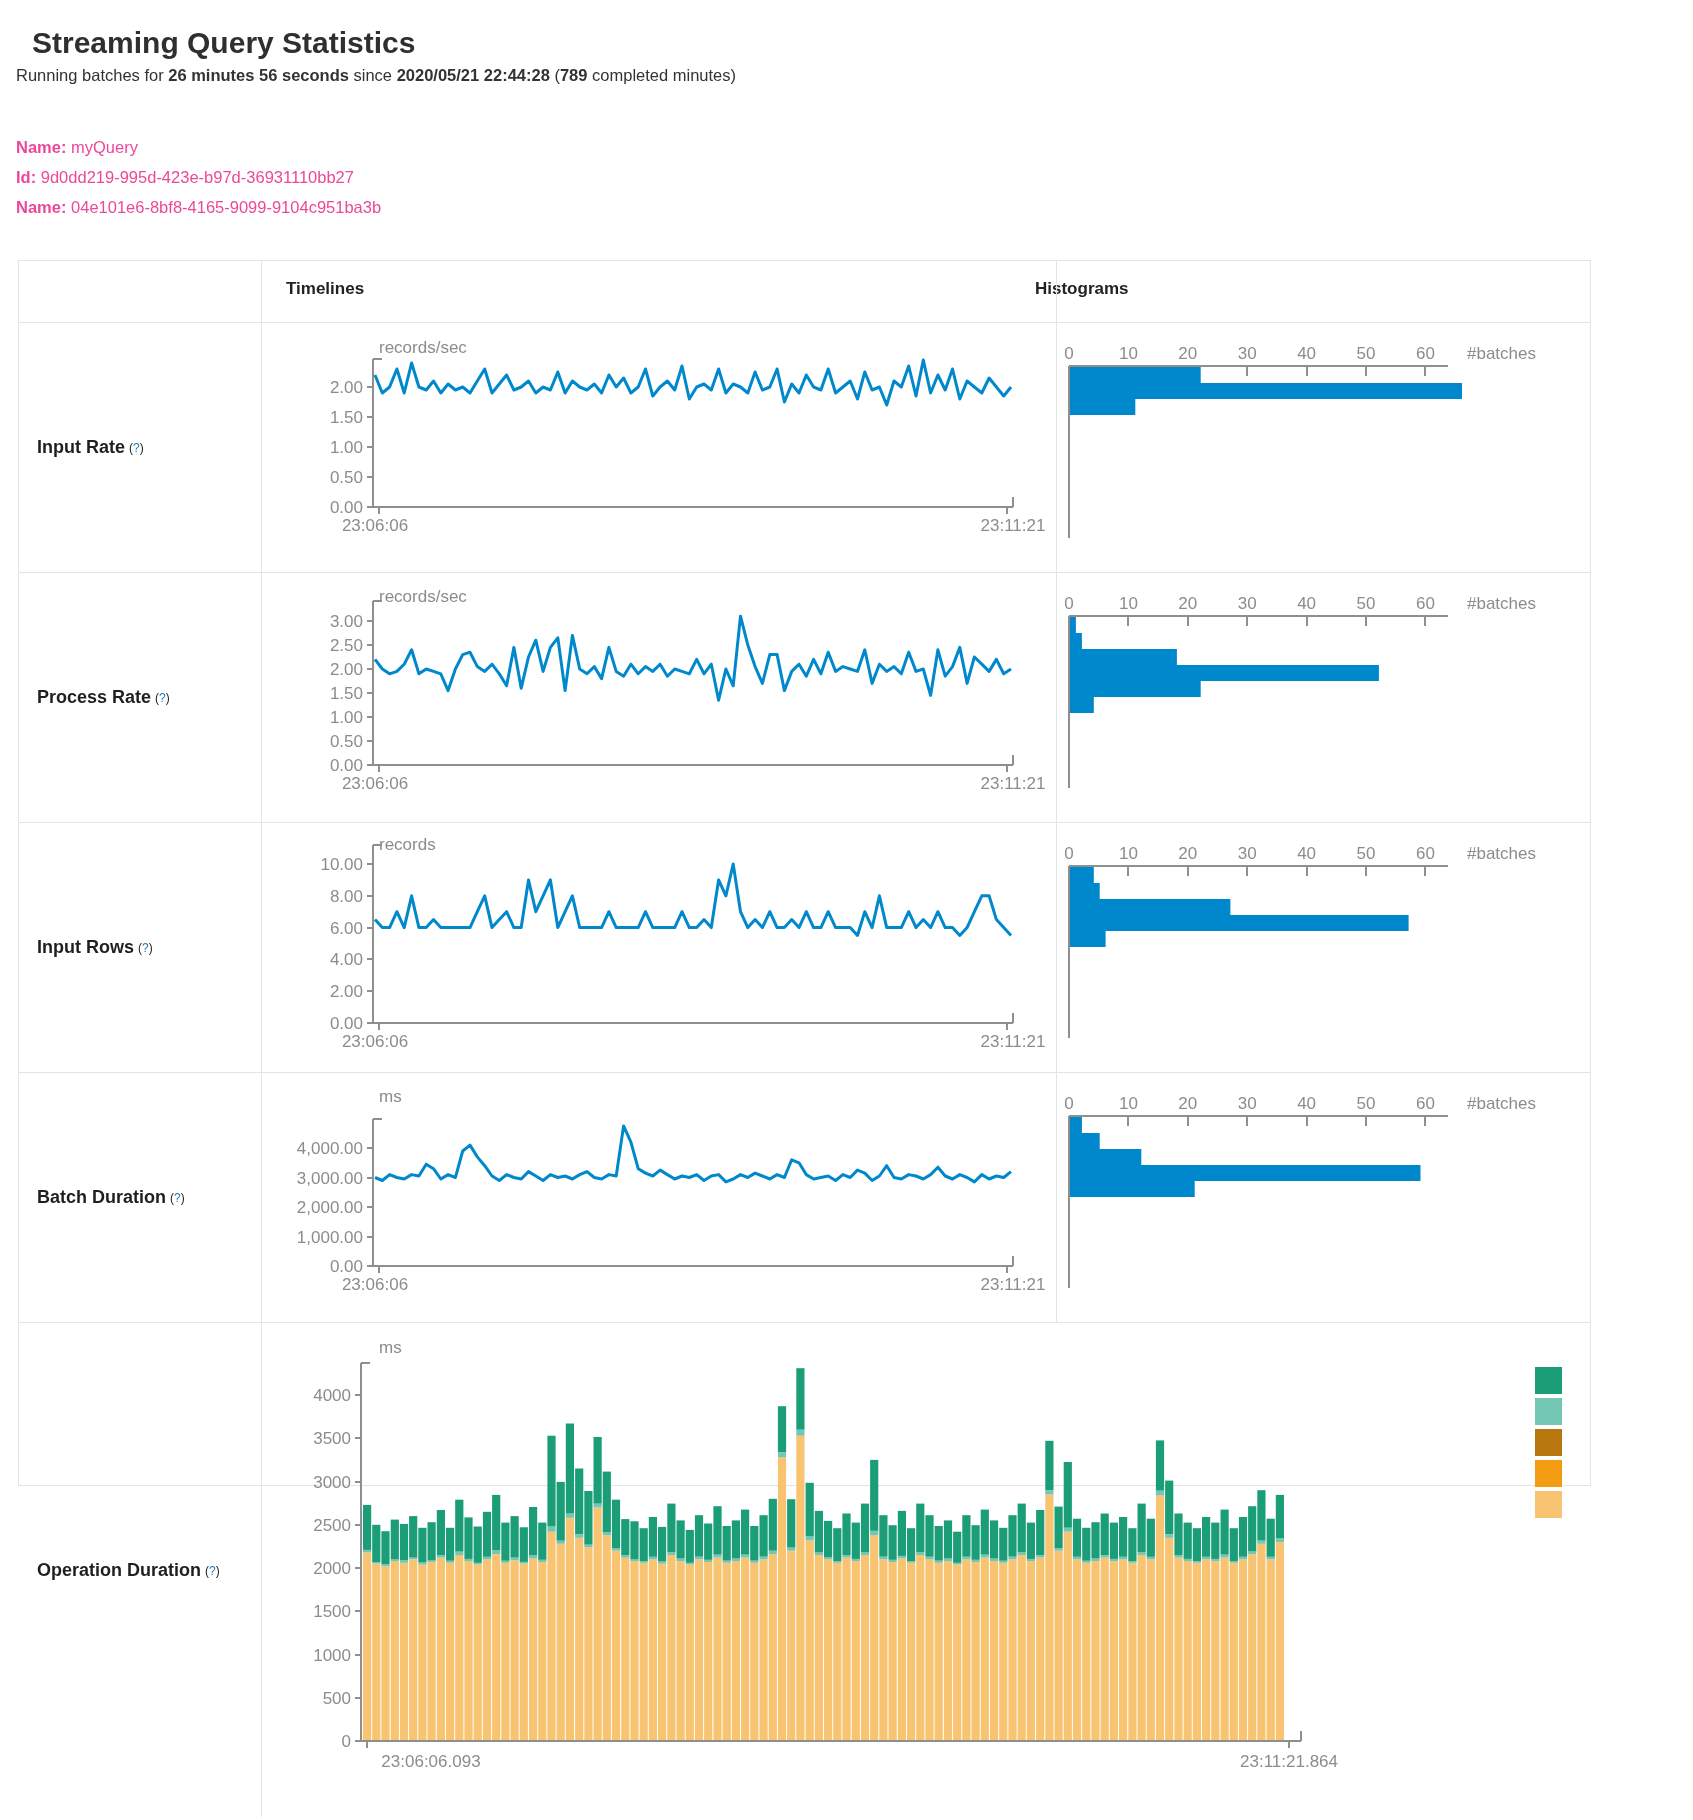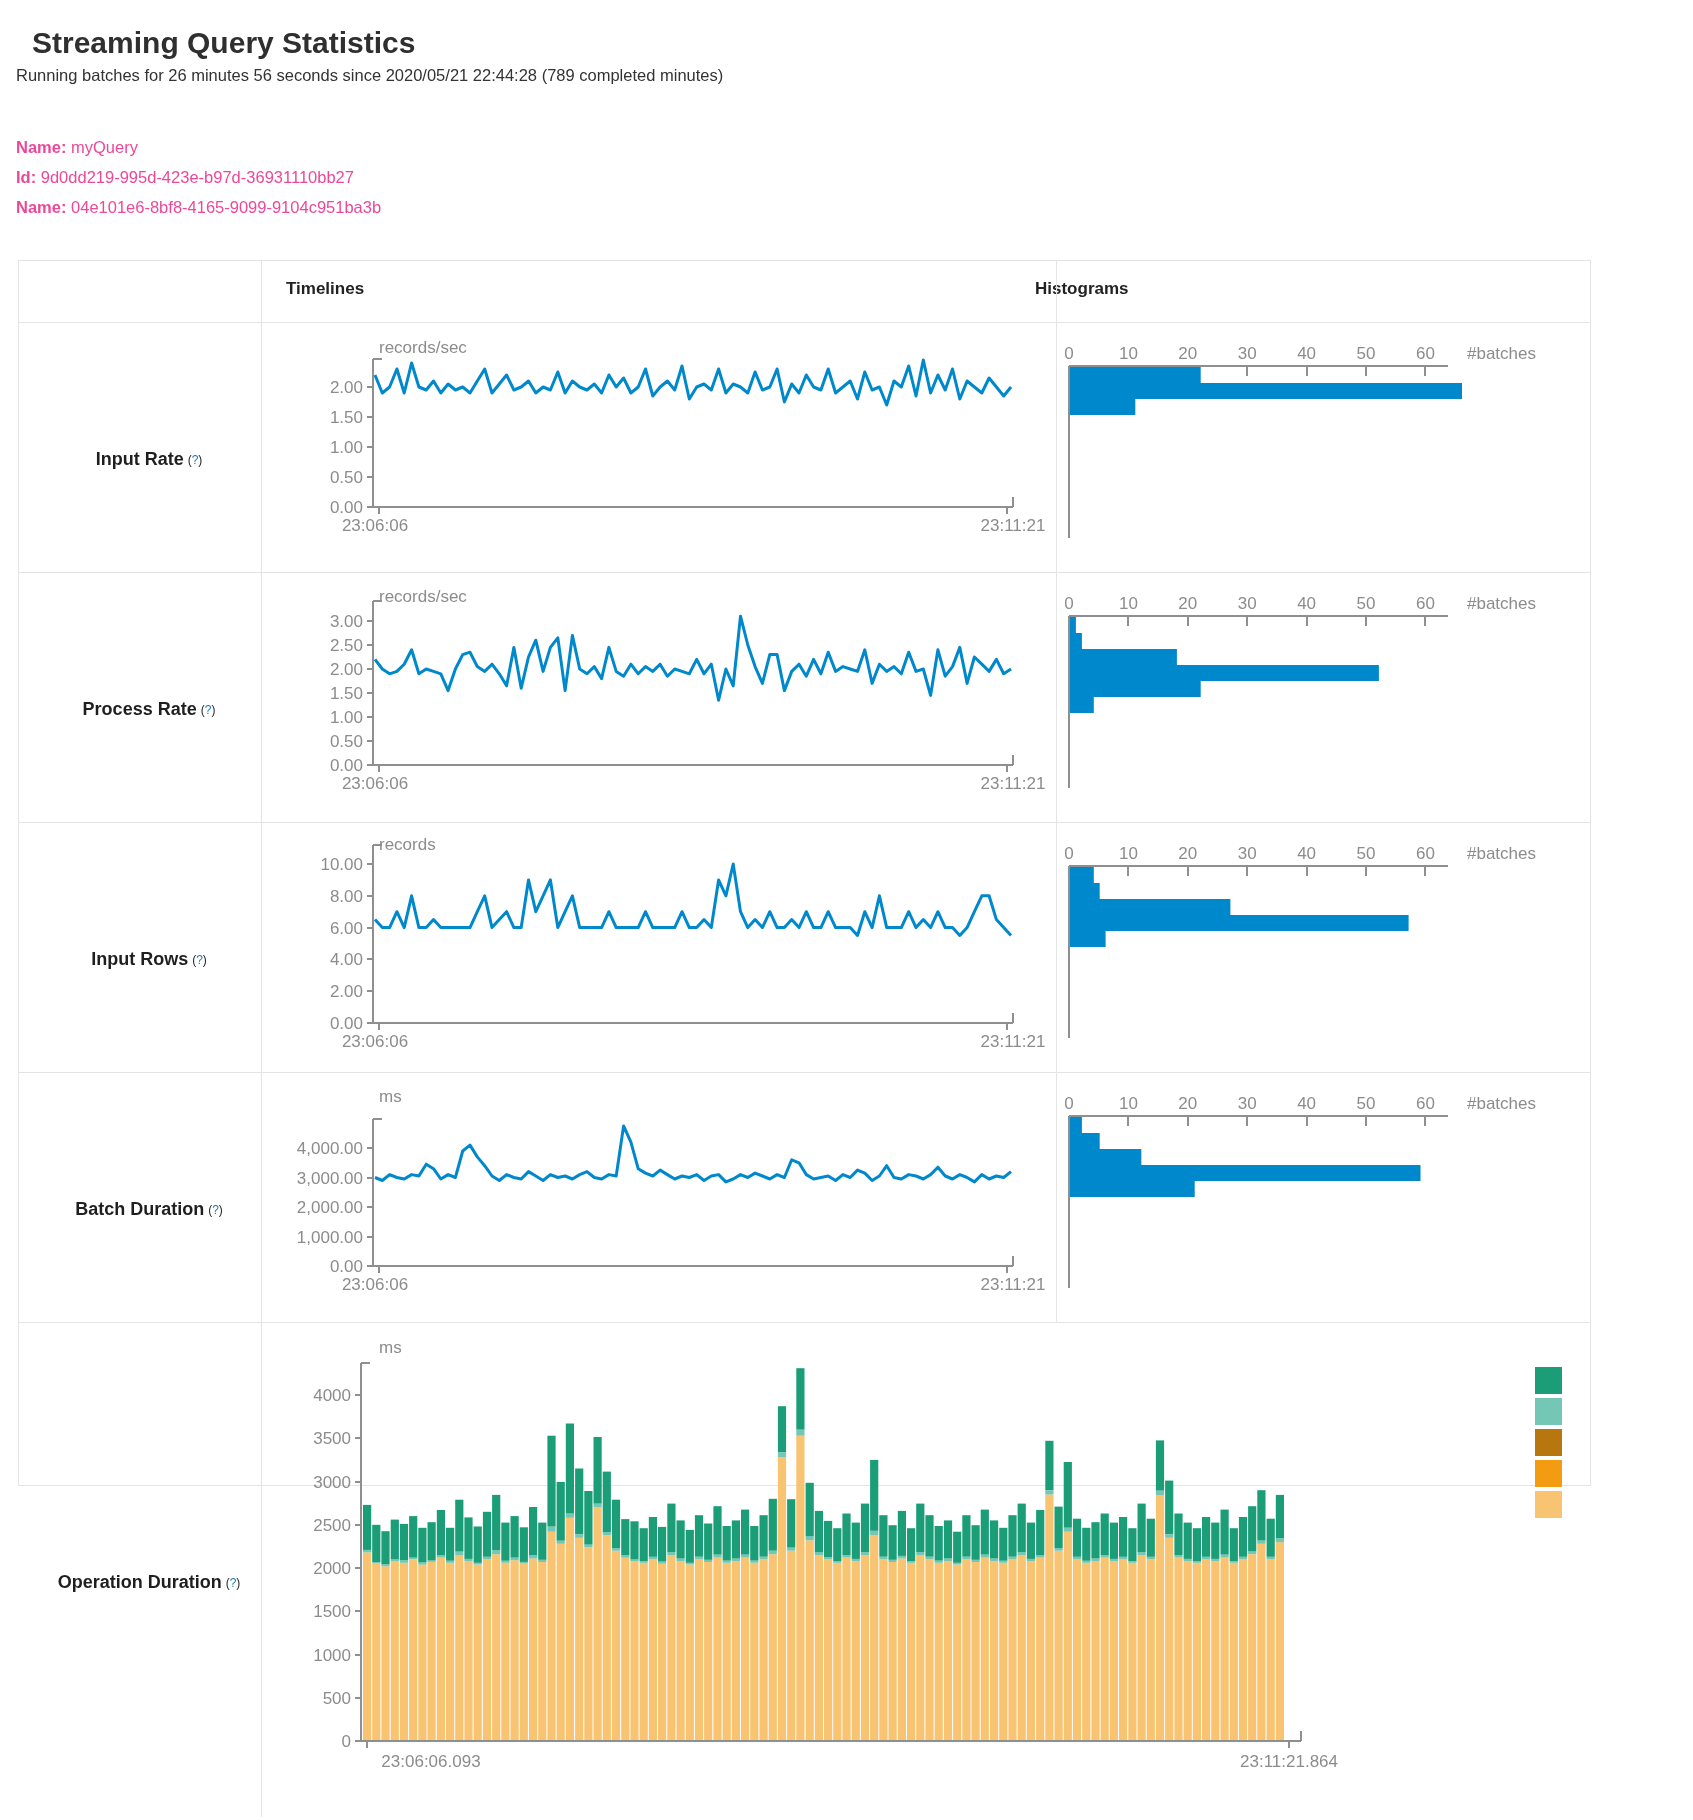--- a/index.html
+++ b/index.html
@@ -1,29 +1,29 @@
 <!DOCTYPE html>
 <html><head>
 <meta charset="utf-8">
 <style>
   html,body{margin:0;padding:0;background:#fff;}
   body{font-family:"Liberation Sans","DejaVu Sans",sans-serif;color:#333;}
   .page{position:relative;width:1693px;height:1820px;background:#fff;overflow:hidden;}
   .title{position:absolute;left:16px;top:10px;font-size:30px;font-weight:bold;color:#2f2f2f;margin:16px;}
   .subtitle{position:absolute;left:16px;top:66px;font-size:16.5px;color:#333;}
-  .subtitle b{font-weight:normal;margin-top:41px;}
+  .subtitle b{font-weight:bold;margin-top:41px;}
   .info{position:absolute;left:16px;top:132px;font-size:16.5px;line-height:30px;color:#ec4899;}
   .info b{font-weight:bold;}
   .stats-table{position:absolute;left:18px;top:260px;width:1573px;height:1226px;border:1px solid #e4e4e4;box-sizing:border-box;}
   .vline{position:absolute;top:0;width:1px;background:#e4e4e4;}
   .thead{position:absolute;left:0;top:0;width:100%;height:62px;border-bottom:1px solid #e4e4e4;box-sizing:border-box;}
   .thead .hcell{position:absolute;top:18px;font-size:17px;font-weight:bold;color:#222;}
   .trow{position:absolute;left:0;width:100%;border-bottom:1px solid #e4e4e4;box-sizing:border-box;}
   .trow:last-child{border-bottom:none;}
-  .label-cell{position:absolute;left:0;top:12px;width:242px;height:100%;display:flex;align-items:center;padding-left:18px;box-sizing:border-box;justify-content:center;}
+  .label-cell{position:absolute;left:0;top:0;width:242px;height:100%;display:flex;align-items:center;padding-left:18px;box-sizing:border-box;}
   .mlabel{font-size:18px;font-weight:bold;color:#1f1f1f;}
   .help{font-size:12px;margin-left:4px;vertical-align:super;cursor:pointer;}
   .help .pp{color:#1f1f1f;}
   .help .qq{color:#1a7cb8;}
   svg{position:absolute;top:0;}
   svg text{font-family:"Liberation Sans","DejaVu Sans",sans-serif;font-size:17px;fill:#8c8c8c;}
 </style>
 </head>
 <body>
 

